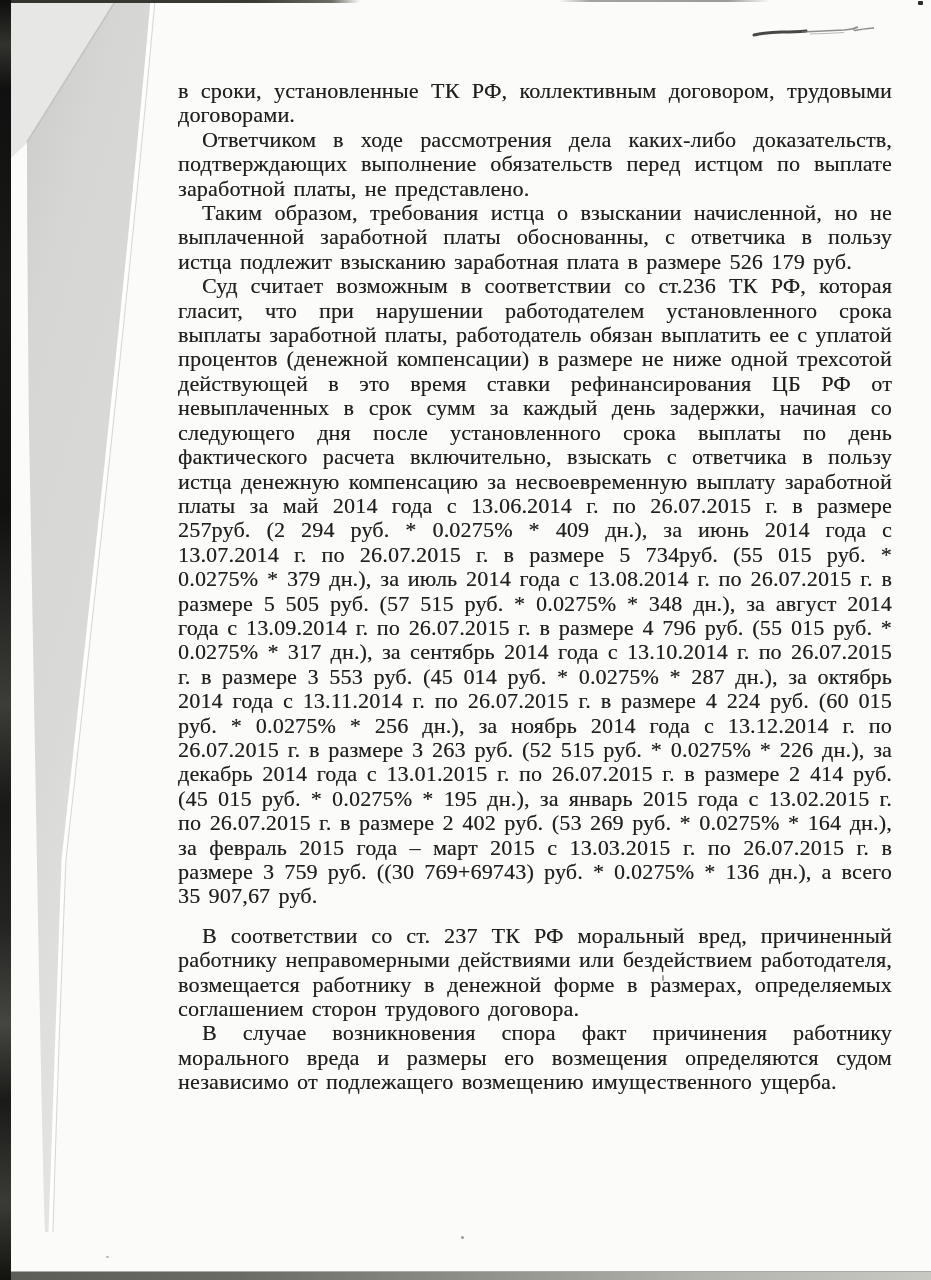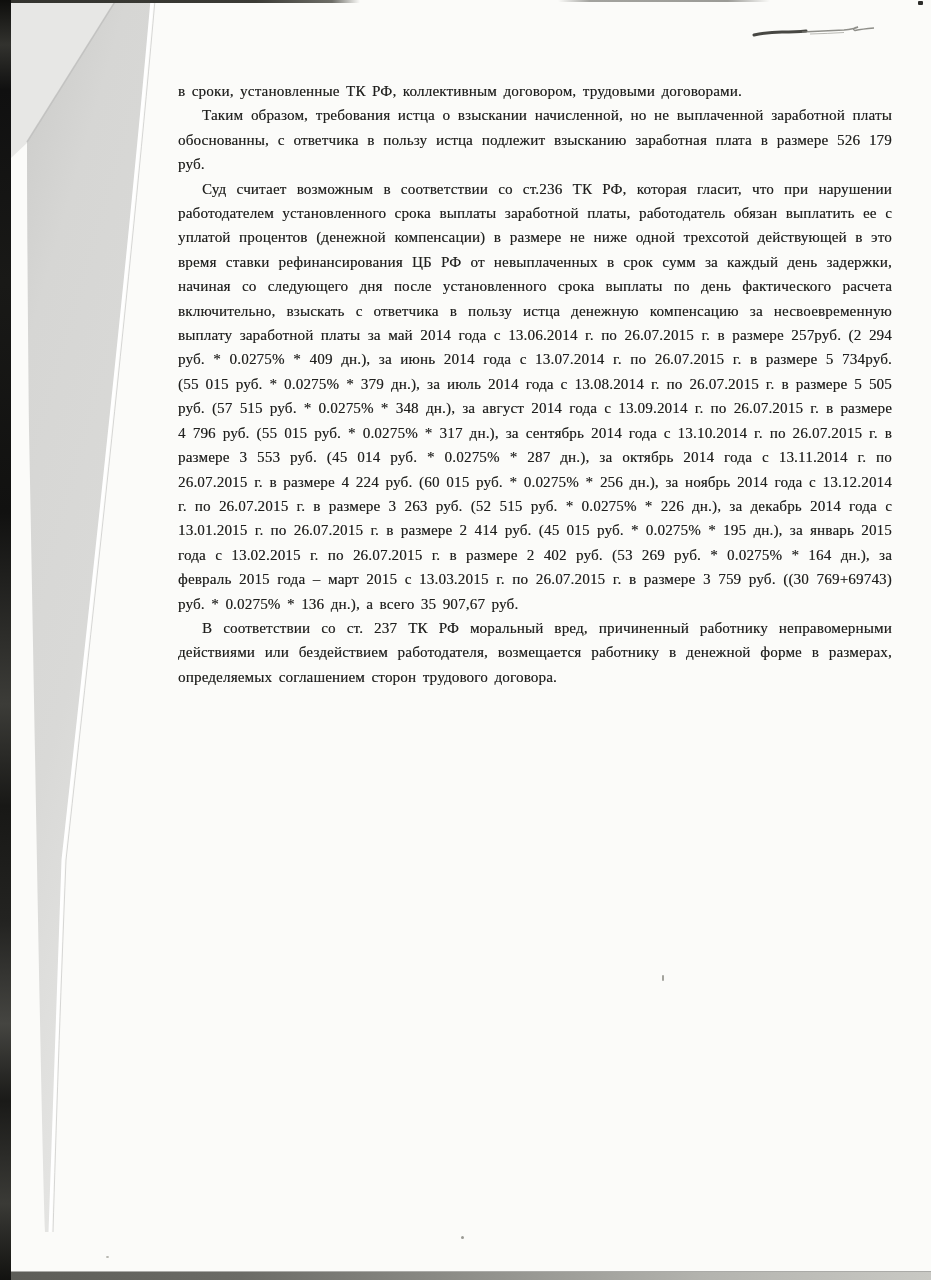--- a/index.html
+++ b/index.html
@@ -45,28 +45,28 @@
   .scribble{position:absolute;left:752px;top:22px;z-index:4;}
   .speck{position:absolute;border-radius:50%;z-index:4;}
   .speck-1{left:461px;top:1236px;width:3px;height:3px;background:#9a9a94;}
   .speck-2{left:662px;top:975px;width:2px;height:6px;background:#a3a39d;border-radius:1px;}
   .speck-3{left:106px;top:1256px;width:3px;height:2px;background:#b5b5af;}
   .speck-4{left:2px;top:509px;width:4px;height:3px;background:#d8d8d2;}
   
   .textblock{
     position:absolute;left:178px;top:79px;width:714px;z-index:2;
     color:var(--ink);
-    font-size:15px;line-height:24.4px;
+    font-size:22px;line-height:24.4px;
     text-align:justify;
     letter-spacing:.2px;word-spacing:2.5px;
     text-shadow:.25px .25px .35px rgba(25,25,23,.55);
   }
   .textblock p{margin:0;text-indent:24px;}
   .textblock p.cont{text-indent:0;}
-  .textblock p.gap{}
+  .textblock p.gap{margin-top:15px;}
 </style>
 </head>
 <body>
 
 <div class="edge-left"></div>
 
 <svg class="artifact-svg" width="931" height="1280" viewBox="0 0 931 1280">
   <defs>
     <linearGradient id="wg" x1="0" y1="0" x2="0.35" y2="1">
       <stop offset="0" stop-color="#cacac8"></stop>
@@ -102,16 +102,18 @@
   <path d="M58,12 q18,-0.5 34,-1.5" stroke="#8d8d87" stroke-width="1" fill="none" opacity="0.6"></path>
 </svg>
 
 <div class="speck speck-1"></div>
 <div class="speck speck-2"></div>
 <div class="speck speck-3"></div>
 <div class="speck speck-4"></div>
 
 <main class="textblock">
   <p class="cont">в сроки, установленные ТК РФ, коллективным договором, трудовыми договорами.</p>
+  <p>Ответчиком в ходе рассмотрения дела каких-либо доказательств, подтверждающих выполнение обязательств перед истцом по выплате заработной платы, не представлено.</p>
   <p>Таким образом, требования истца о взыскании начисленной, но не выплаченной заработной платы обоснованны, с ответчика в пользу истца подлежит взысканию заработная плата в размере 526&nbsp;179 руб.</p>
   <p>Суд считает возможным в соответствии со ст.236 ТК РФ, которая гласит, что при нарушении работодателем установленного срока выплаты заработной платы, работодатель обязан выплатить ее с уплатой процентов (денежной компенсации) в размере не ниже одной трехсотой действующей в это время ставки рефинансирования ЦБ РФ от невыплаченных в срок сумм за каждый день задержки, начиная со следующего дня после установленного срока выплаты по день фактического расчета включительно, взыскать с ответчика в пользу истца денежную компенсацию за несвоевременную выплату заработной платы за май 2014 года с 13.06.2014 г. по 26.07.2015 г. в размере 257руб. (2&nbsp;294 руб. * 0.0275% * 409 дн.),  за июнь 2014 года с 13.07.2014 г. по 26.07.2015 г. в размере 5&nbsp;734руб. (55&nbsp;015 руб. * 0.0275% * 379 дн.),  за июль 2014 года с 13.08.2014 г. по 26.07.2015 г. в размере 5&nbsp;505 руб. (57&nbsp;515 руб. * 0.0275% * 348 дн.),  за август 2014 года с 13.09.2014 г. по 26.07.2015 г. в размере 4&nbsp;796 руб. (55&nbsp;015 руб. * 0.0275% * 317 дн.),  за сентябрь 2014 года с 13.10.2014 г. по 26.07.2015 г. в размере 3&nbsp;553 руб. (45&nbsp;014 руб. * 0.0275% * 287 дн.),  за октябрь 2014 года с 13.11.2014 г. по 26.07.2015 г. в размере 4&nbsp;224 руб. (60&nbsp;015 руб. * 0.0275% * 256 дн.),  за ноябрь 2014 года с 13.12.2014 г. по 26.07.2015 г. в размере 3&nbsp;263 руб. (52&nbsp;515 руб. * 0.0275% * 226 дн.),  за декабрь 2014 года с 13.01.2015 г. по 26.07.2015 г. в размере 2&nbsp;414 руб. (45&nbsp;015 руб. * 0.0275% * 195 дн.), за январь 2015 года с 13.02.2015 г. по 26.07.2015 г. в размере 2&nbsp;402 руб. (53&nbsp;269 руб. * 0.0275% * 164 дн.),  за февраль 2015 года – март 2015 с 13.03.2015 г. по 26.07.2015 г. в размере 3&nbsp;759 руб. ((30&nbsp;769+69743) руб. * 0.0275% * 136 дн.),  а всего 35&nbsp;907,67 руб.</p>
   <p class="gap">В соответствии со ст. 237 ТК РФ моральный вред, причиненный работнику неправомерными действиями или бездействием работодателя, возмещается работнику в денежной форме в размерах, определяемых соглашением сторон трудового договора.</p>
+  <p>В случае возникновения спора факт причинения работнику морального вреда и размеры его возмещения определяются судом независимо от подлежащего возмещению имущественного ущерба.</p>
 </main>
 
 </body></html>

